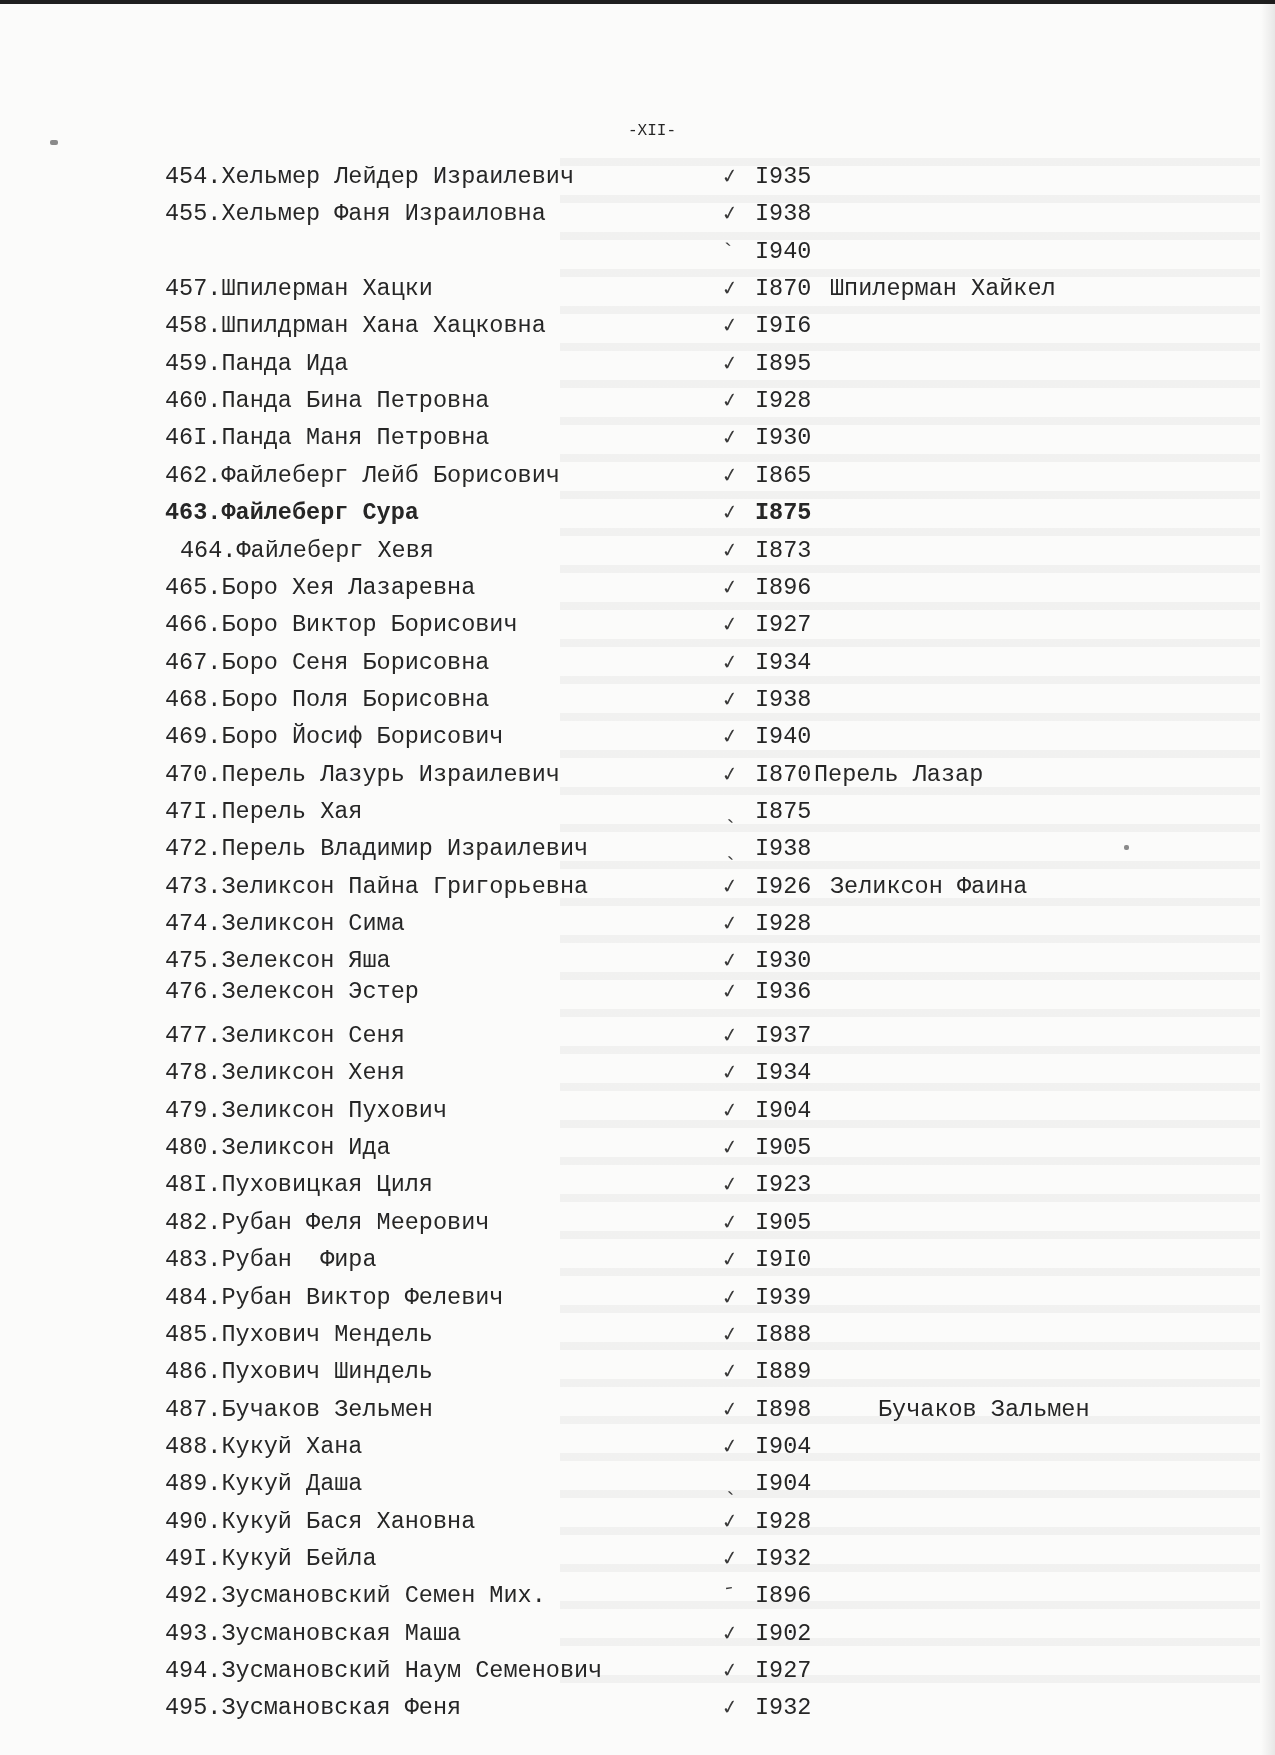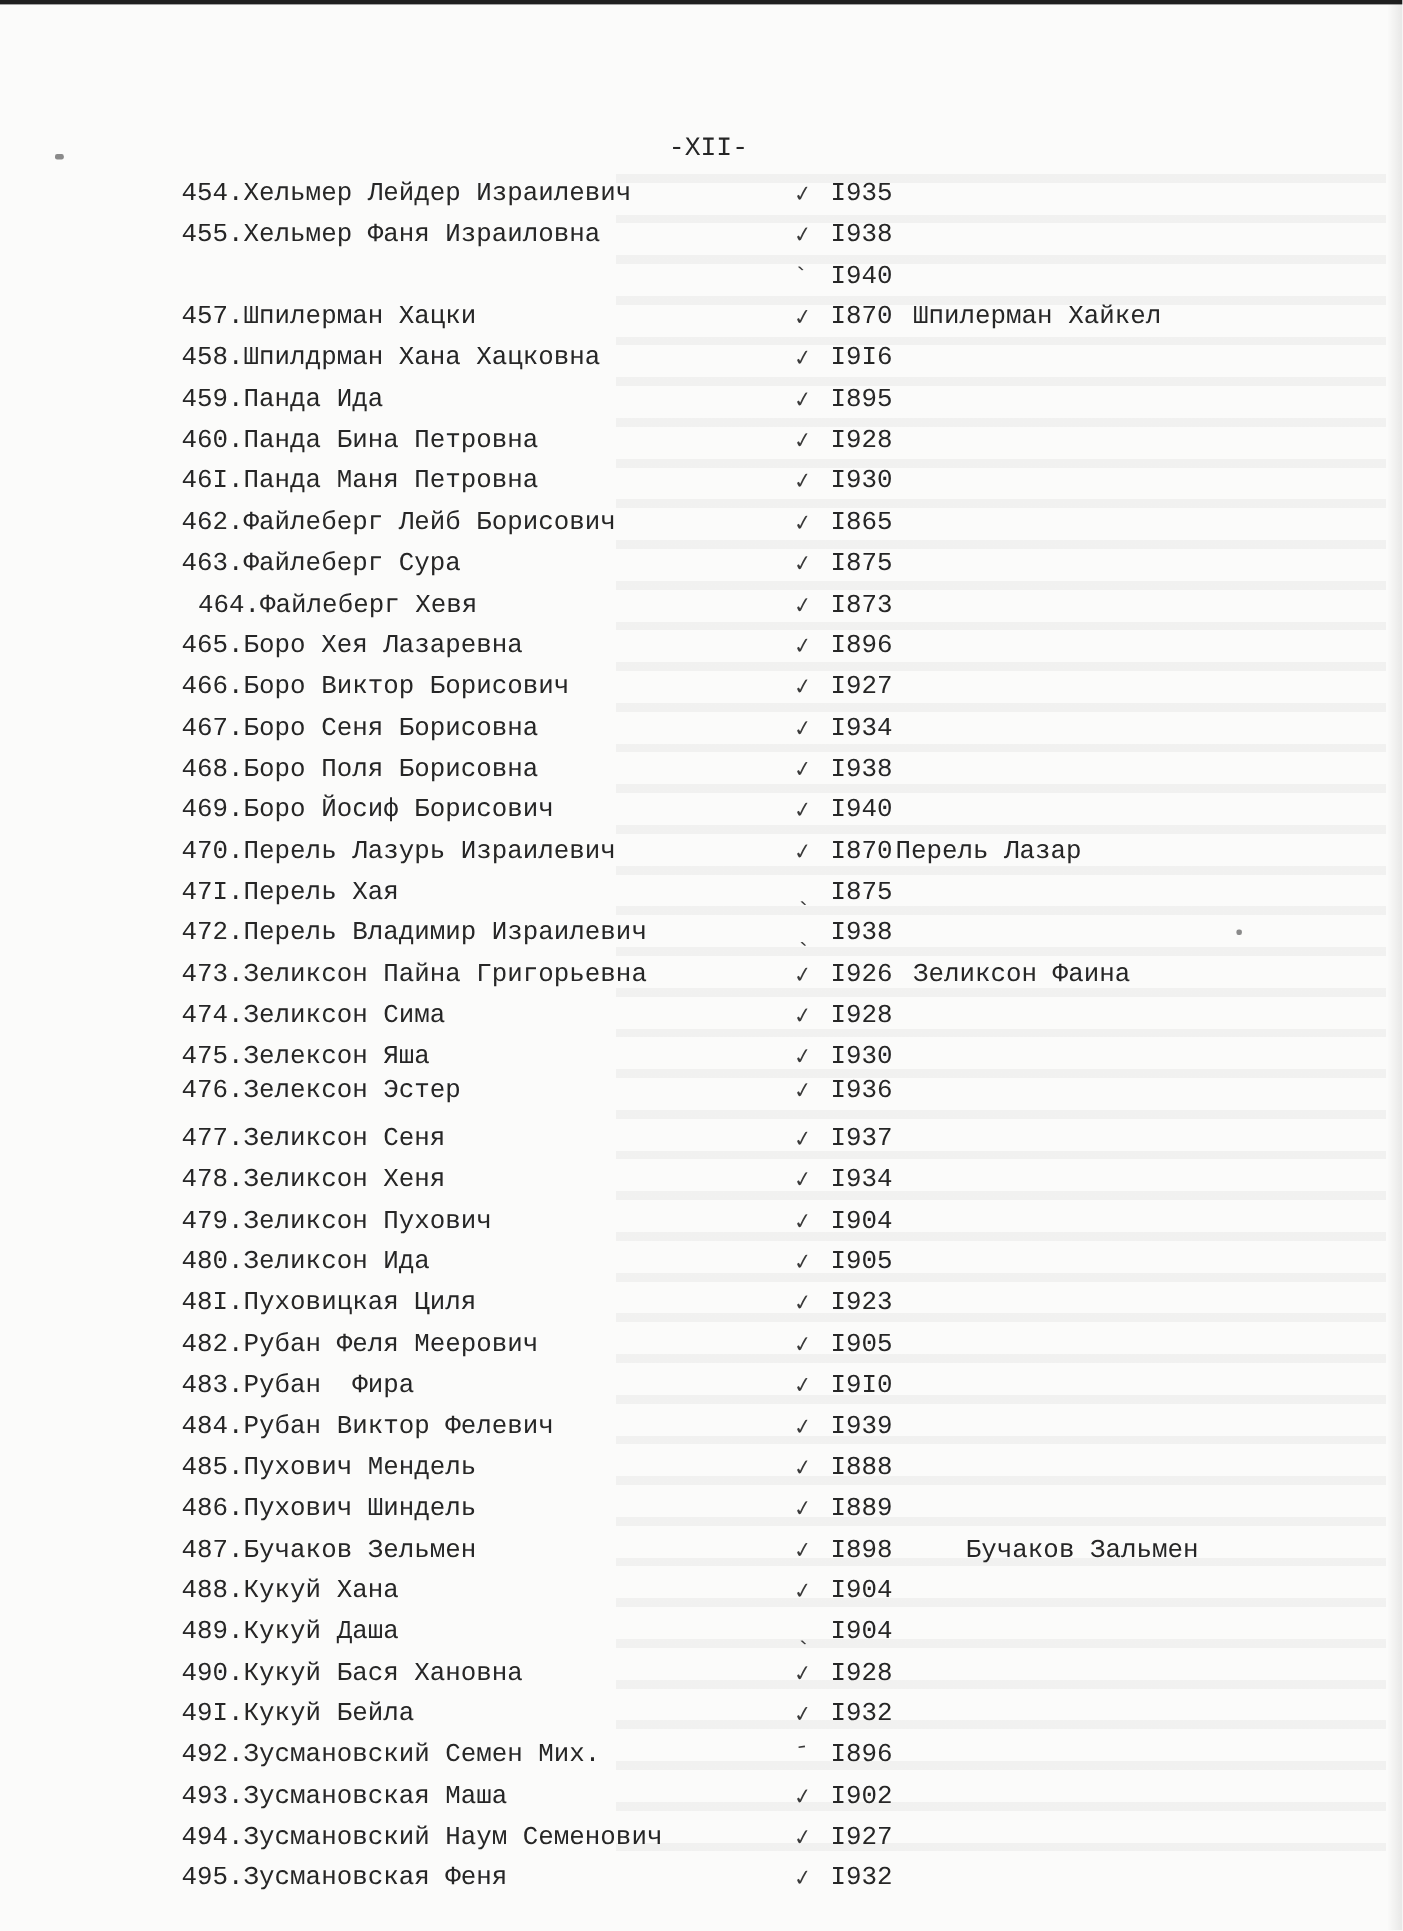--- a/index.html
+++ b/index.html
@@ -6,22 +6,22 @@
   body {
     width: 1275px; height: 1755px; position: relative; overflow: hidden;
     background: #fbfbfa;
     font-family: "Liberation Mono", "DejaVu Sans Mono", monospace;
     color: #262626;
   }
   .top-edge {
     position: absolute; left: 0; top: 0; width: 1275px; height: 4px; background: #1f1f1f;
   }
   .page-number {
-    position: absolute; left: 608px; top: 122px;
-    font-size: 24px; letter-spacing: 0px;
+    position: absolute; left: 628px; top: 122px;
+    font-size: 16px; letter-spacing: 0px;
   }
   .speck { position: absolute; width: 8px; height: 5px; background: #8a8a8a; border-radius: 2px; }
   .list { position: absolute; left: 0; top: 158px; width: 1275px; }
   .row {
     position: absolute; left: 0; height: 37px; width: 1275px;
     font-size: 23.5px; line-height: 37px; white-space: pre;
   }
   .entry { position: absolute; left: 165px; }
   .entry.indent { left: 180px; }
   .mark {
@@ -57,21 +57,21 @@
 <div class="list" id="list">
     <div class="row" style="top: 0px;"><span class="entry"><span>454.</span><span>Хельмер Лейдер Израилевич</span></span><span class="mark">✓</span><span class="year">I935</span></div>
     <div class="row" style="top: 37.35px;"><span class="entry"><span>455.</span><span>Хельмер Фаня Израиловна</span></span><span class="mark">✓</span><span class="year">I938</span></div>
     <div class="row" style="top: 74.7px;"><span class="mark">ˋ</span><span class="year">I940</span></div>
     <div class="row" style="top: 112.05px;"><span class="entry"><span>457.</span><span>Шпилерман Хацки</span></span><span class="mark">✓</span><span class="year">I870</span><span class="note">Шпилерман Хайкел</span></div>
     <div class="row" style="top: 149.4px;"><span class="entry"><span>458.</span><span>Шпилдрман Хана Хацковна</span></span><span class="mark">✓</span><span class="year">I9I6</span></div>
     <div class="row" style="top: 186.75px;"><span class="entry"><span>459.</span><span>Панда Ида</span></span><span class="mark">✓</span><span class="year">I895</span></div>
     <div class="row" style="top: 224.1px;"><span class="entry"><span>460.</span><span>Панда Бина Петровна</span></span><span class="mark">✓</span><span class="year">I928</span></div>
     <div class="row" style="top: 261.45px;"><span class="entry"><span>46I.</span><span>Панда Маня Петровна</span></span><span class="mark">✓</span><span class="year">I930</span></div>
     <div class="row" style="top: 298.8px;"><span class="entry"><span>462.</span><span>Файлеберг Лейб Борисович</span></span><span class="mark">✓</span><span class="year">I865</span></div>
-    <div class="row" style="top: 336.15px;"><span class="entry"><span>463.</span><span>Файлеберг Сура</span></span><span class="mark">✓</span><span class="year">I875</span></div>
+    <div class="row" style="top: 336.15px; font-weight: bold;"><span class="entry"><span>463.</span><span>Файлеберг Сура</span></span><span class="mark">✓</span><span class="year">I875</span></div>
     <div class="row" style="top: 373.5px;"><span class="entry indent"><span>464.</span><span>Файлеберг Хевя</span></span><span class="mark">✓</span><span class="year">I873</span></div>
     <div class="row" style="top: 410.85px;"><span class="entry"><span>465.</span><span>Боро Хея Лазаревна</span></span><span class="mark">✓</span><span class="year">I896</span></div>
     <div class="row" style="top: 448.2px;"><span class="entry"><span>466.</span><span>Боро Виктор Борисович</span></span><span class="mark">✓</span><span class="year">I927</span></div>
     <div class="row" style="top: 485.55px;"><span class="entry"><span>467.</span><span>Боро Сеня Борисовна</span></span><span class="mark">✓</span><span class="year">I934</span></div>
     <div class="row" style="top: 522.9px;"><span class="entry"><span>468.</span><span>Боро Поля Борисовна</span></span><span class="mark">✓</span><span class="year">I938</span></div>
     <div class="row" style="top: 560.25px;"><span class="entry"><span>469.</span><span>Боро Йосиф Борисович</span></span><span class="mark">✓</span><span class="year">I940</span></div>
     <div class="row" style="top: 597.6px;"><span class="entry"><span>470.</span><span>Перель Лазурь Израилевич</span></span><span class="mark">✓</span><span class="year">I870</span><span class="note tight">Перель Лазар</span></div>
     <div class="row" style="top: 634.95px;"><span class="entry"><span>47I.</span><span>Перель Хая</span></span><span class="mark">ˎ</span><span class="year">I875</span></div>
     <div class="row" style="top: 672.3px;"><span class="entry"><span>472.</span><span>Перель Владимир Израилевич</span></span><span class="mark">ˎ</span><span class="year">I938</span></div>
     <div class="row" style="top: 709.65px;"><span class="entry"><span>473.</span><span>Зеликсон Пайна Григорьевна</span></span><span class="mark">✓</span><span class="year">I926</span><span class="note">Зеликсон Фаина</span></div>

